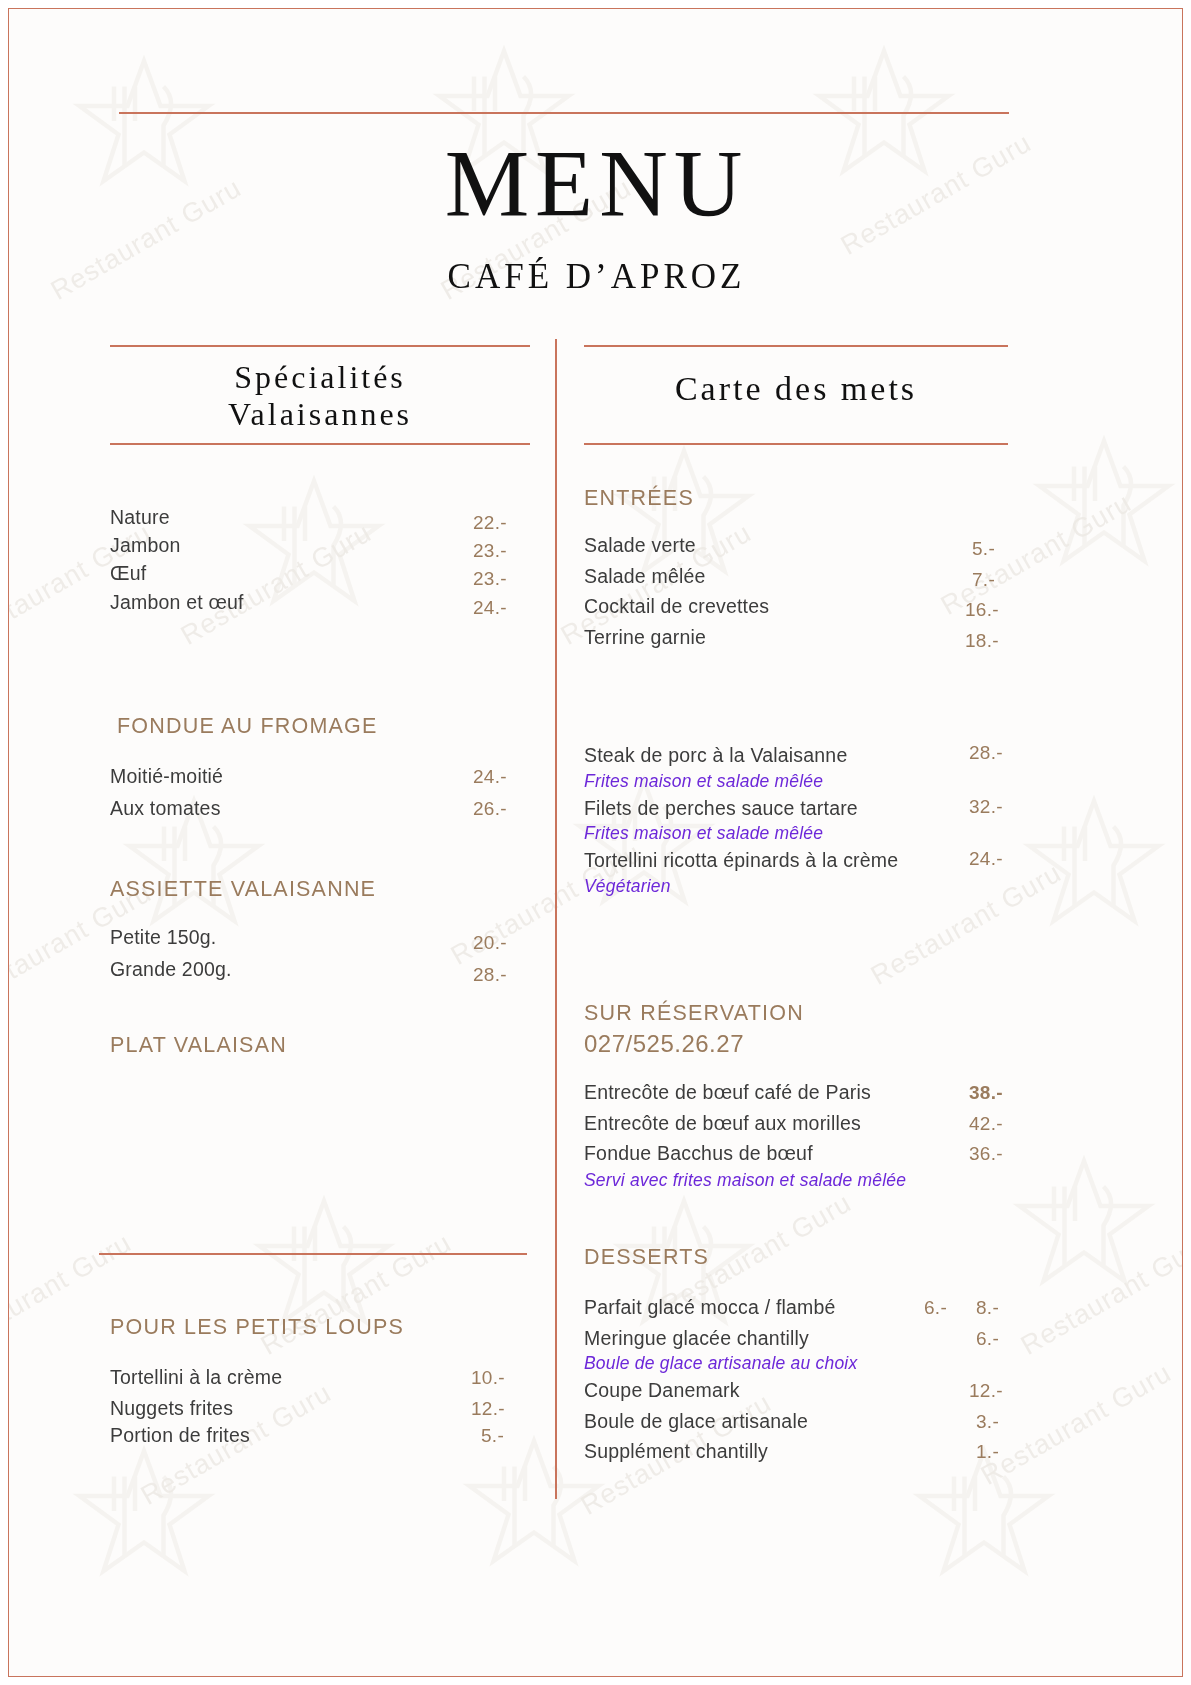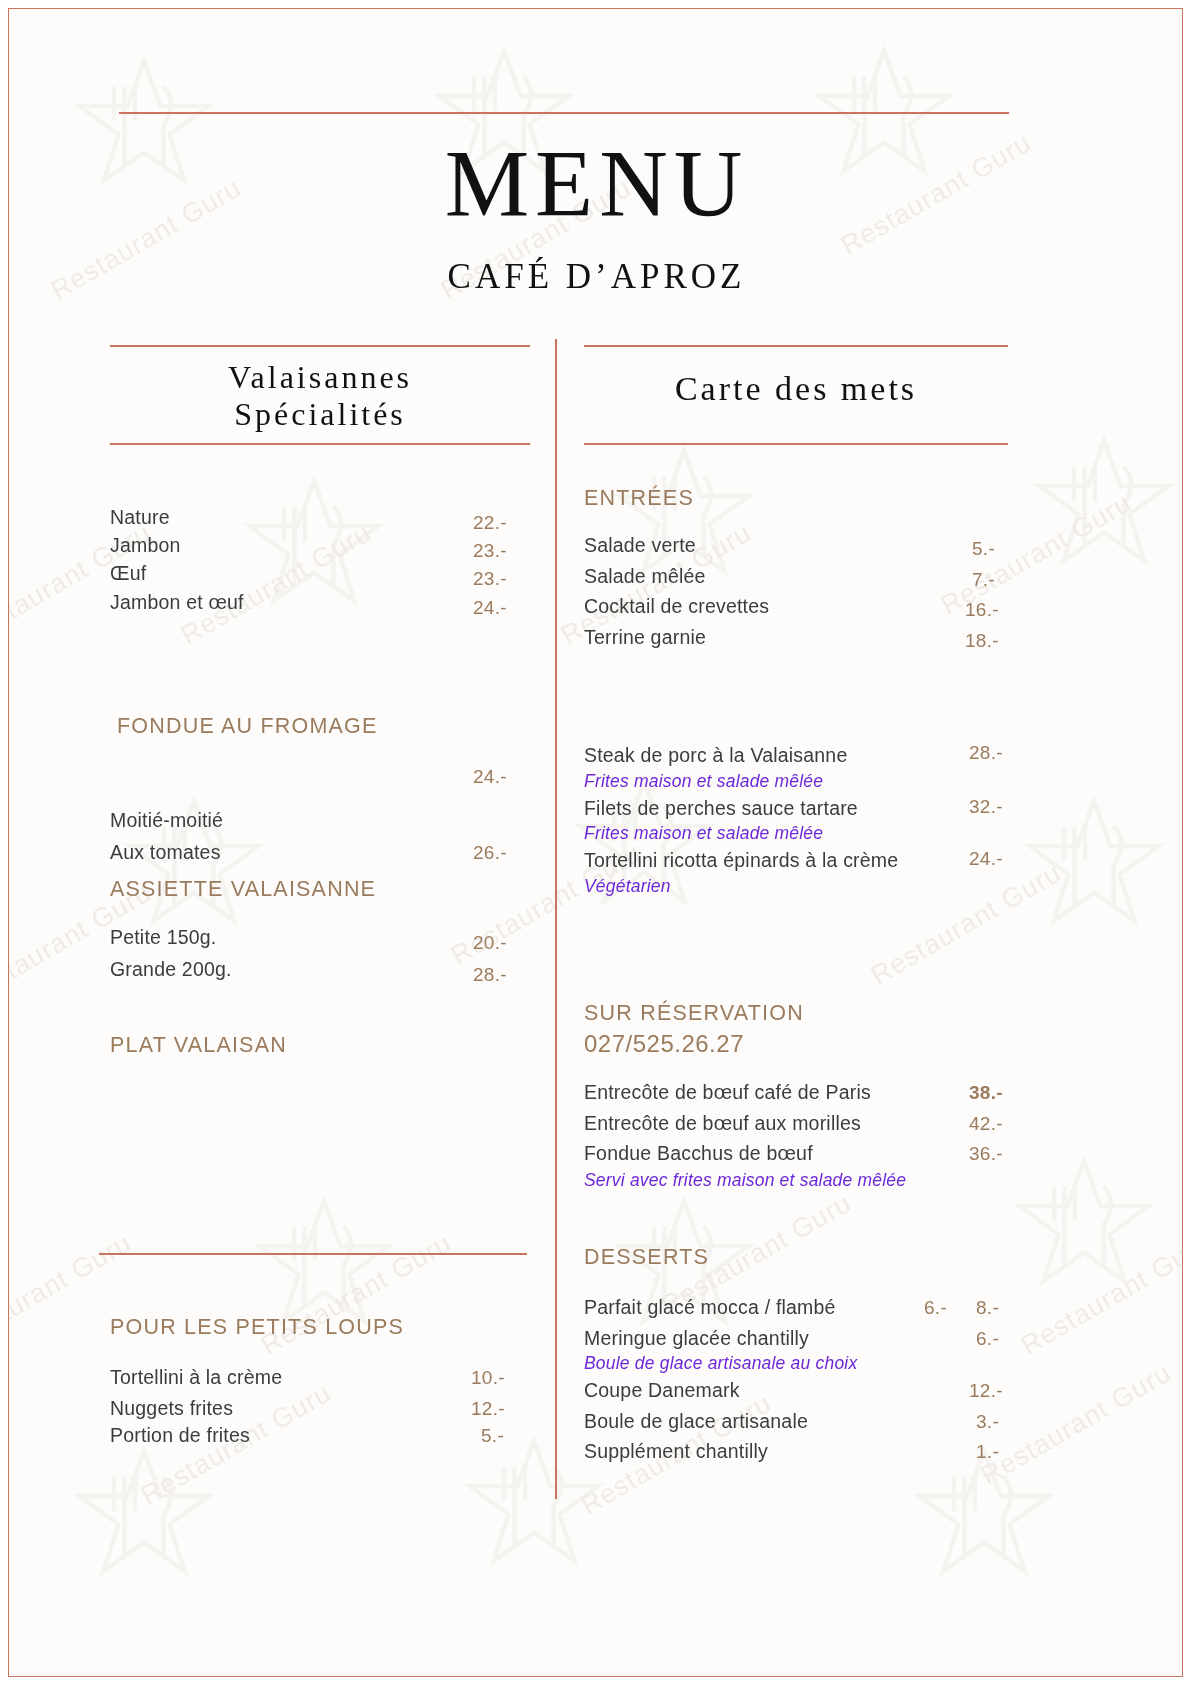--- a/index.html
+++ b/index.html
@@ -227,22 +227,22 @@
       </div>
 
     <div class="top-rule"></div>
     <div class="title">MENU</div>
     <div class="subtitle">CAFÉ D’APROZ</div>
 
     <div class="divider"></div>
 
     <div class="hrule" style="left:101px;top:336px;width:420px;"></div>
     <div class="colhead" style="left:101px;top:350px;width:420px;font-size:32px;">
+      <div>Spécialités</div>
       <div>Valaisannes</div>
-      <div>Spécialités</div>
     </div>
     <div class="hrule" style="left:101px;top:434px;width:420px;"></div>
 
     <div class="sect" style="left:101px;top:477px;width:415px;">
       <div class="items">
         <div class="row">
           <span class="nm">Nature</span>
           <span class="pr" style="left:363px;top:5px;">22.-</span>
         </div>
         <div class="row" style="margin-bottom:9px;">
@@ -257,21 +257,21 @@
           <span class="nm">Jambon et œuf</span>
           <span class="pr" style="left:363px;top:5px;">24.-</span>
         </div>
       </div>
     </div>
 
     <div class="sect" style="left:108px;top:705px;width:415px;">
       <div class="sect-title">FONDUE AU FROMAGE</div>
       <div class="items" style="margin-top:28px;">
         <div class="row" style="margin-bottom:12px;">
-          <span class="nm" style="margin-left:-7px;margin-top:44px;">Moitié-moitié</span>
+          <span class="nm" style="margin-left:-7px;">Moitié-moitié</span>
           <span class="pr" style="left:356px;top:0;">24.-</span>
         </div>
         <div class="row">
           <span class="nm" style="margin-left:-7px;">Aux tomates</span>
           <span class="pr" style="left:356px;top:0;">26.-</span>
         </div>
       </div>
     </div>
 
     <div class="sect" style="left:101px;top:868px;width:415px;">

